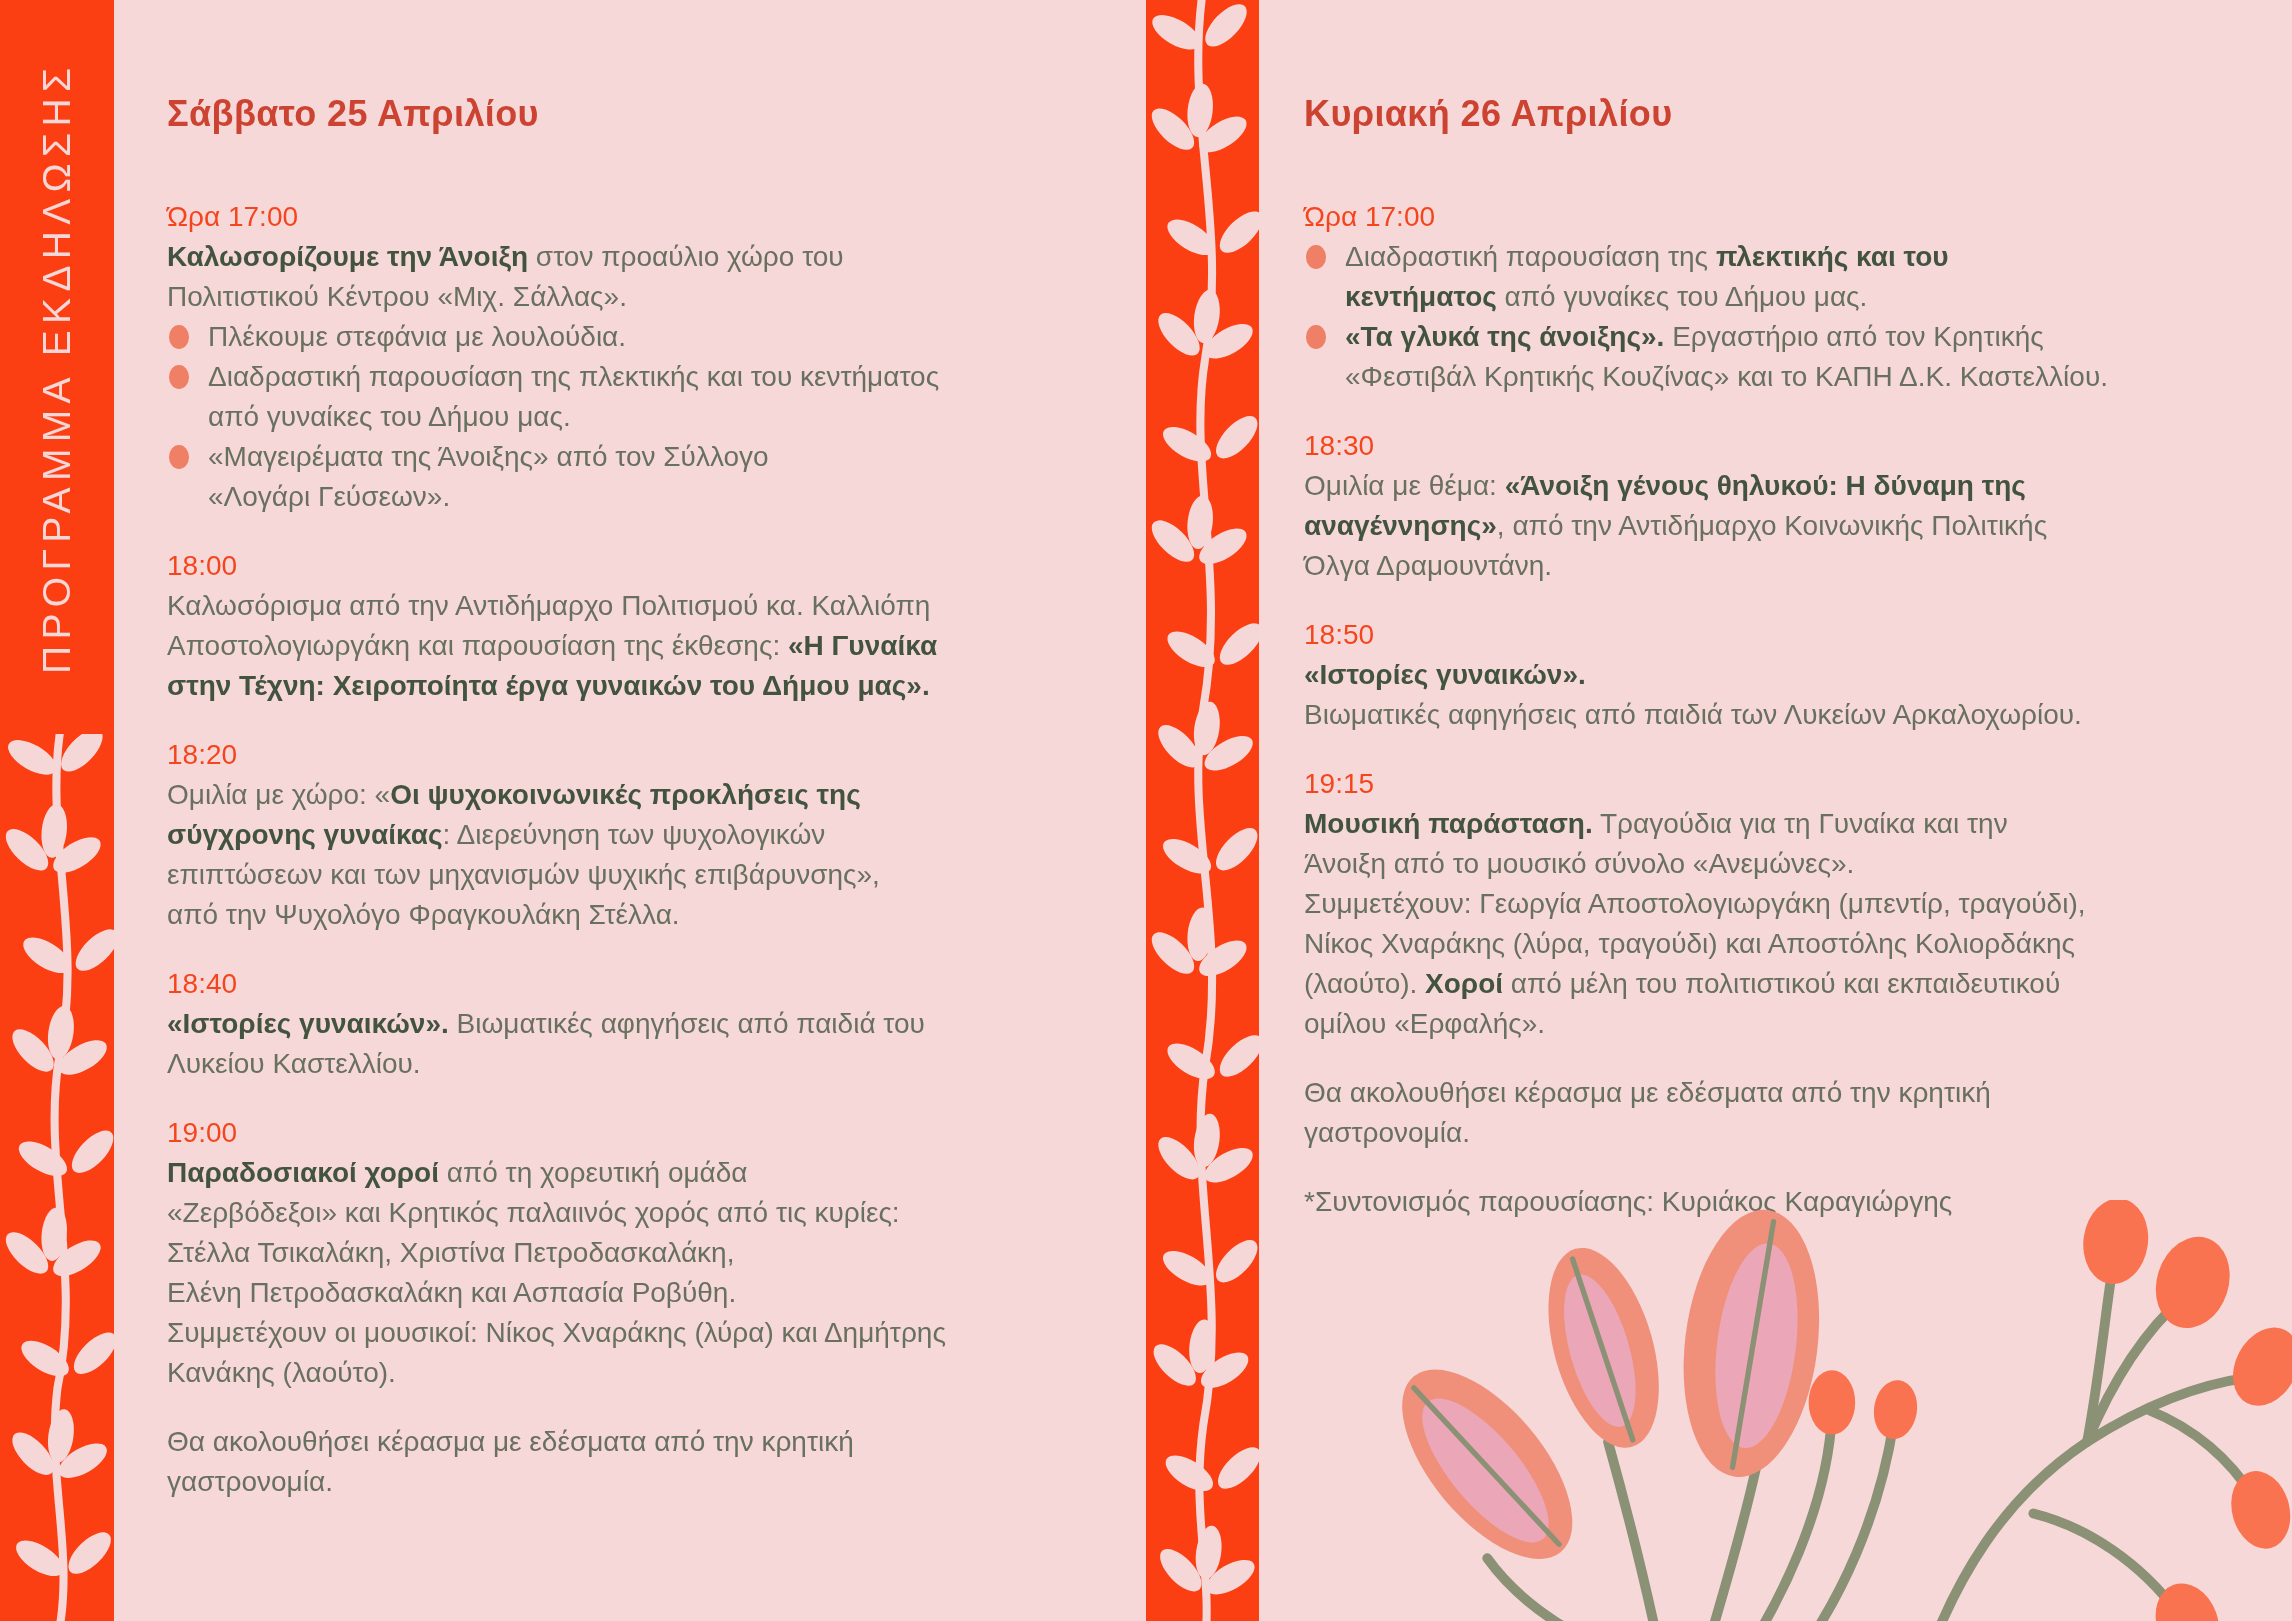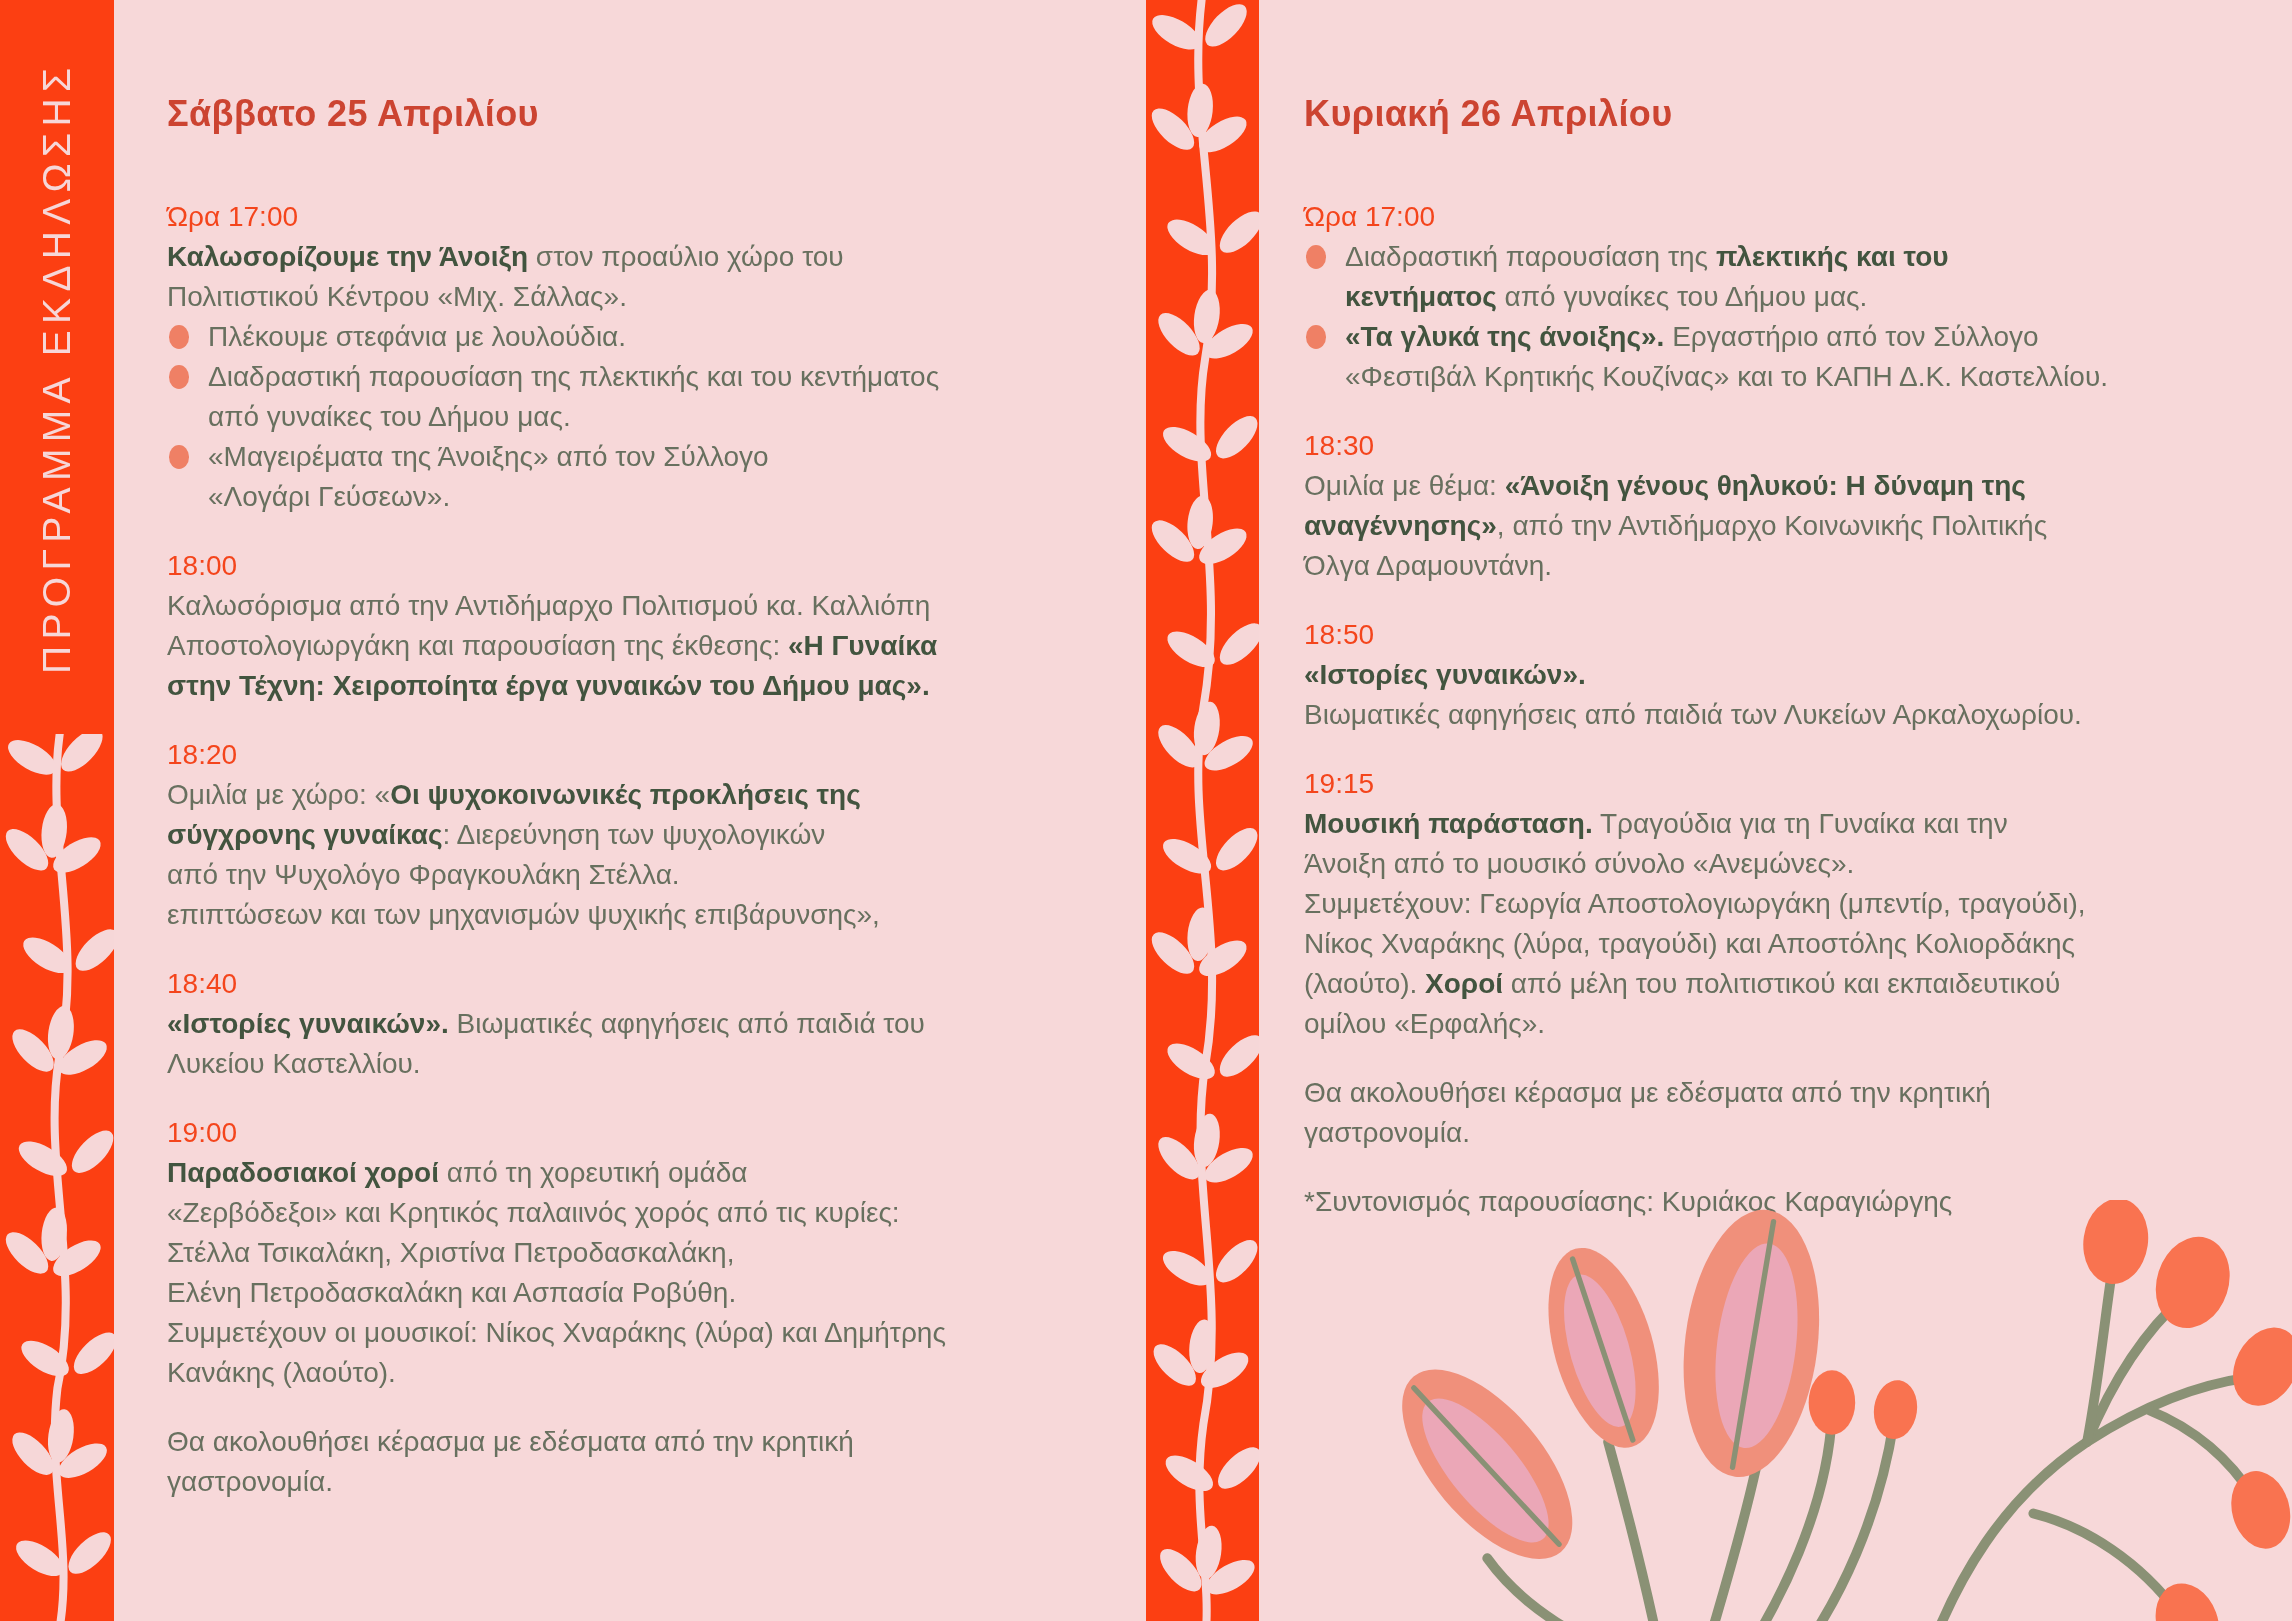--- a/index.html
+++ b/index.html
@@ -132,22 +132,22 @@
             <div class="line"><span>Καλωσόρισμα από την Αντιδήμαρχο Πολιτισμού κα. Καλλιόπη</span></div>
             <div class="line"><span>Αποστολογιωργάκη και παρουσίαση της έκθεσης: </span><span class="b">«Η Γυναίκα</span></div>
             <div class="line"><span class="b">στην Τέχνη: Χειροποίητα έργα γυναικών του Δήμου μας».</span></div>
           </div>
         </div>
         <div class="event" data-name="event-18-20">
           <div class="time" data-name="time-label">18:20</div>
           <div class="block" data-name="paragraph">
             <div class="line"><span>Ομιλία με χώρο: «</span><span class="b">Οι ψυχοκοινωνικές προκλήσεις της</span></div>
             <div class="line"><span class="b">σύγχρονης γυναίκας</span><span>: Διερεύνηση των ψυχολογικών</span></div>
+            <div class="line"><span>επιπτώσεων και των μηχανισμών ψυχικής επιβάρυνσης»,</span></div>
             <div class="line"><span>από την Ψυχολόγο Φραγκουλάκη Στέλλα.</span></div>
-            <div class="line"><span>επιπτώσεων και των μηχανισμών ψυχικής επιβάρυνσης»,</span></div>
           </div>
         </div>
         <div class="event" data-name="event-18-40">
           <div class="time" data-name="time-label">18:40</div>
           <div class="block" data-name="paragraph">
             <div class="line"><span class="b">«Ιστορίες γυναικών».</span><span> Βιωματικές αφηγήσεις από παιδιά του</span></div>
             <div class="line"><span>Λυκείου Καστελλίου.</span></div>
           </div>
         </div>
         <div class="event" data-name="event-19-00">
@@ -175,21 +175,21 @@
     <div class="events" data-name="sunday-events">
         <div class="event" data-name="event-ora-17-00">
           <div class="time" data-name="time-label">Ώρα 17:00</div>
           <div class="block bullet" data-name="bullet-item">
             <span class="dot" data-name="bullet-dot-icon"></span>
             <div class="line"><span>Διαδραστική παρουσίαση της </span><span class="b">πλεκτικής και του</span></div>
             <div class="line"><span class="b">κεντήματος</span><span> από γυναίκες του Δήμου μας.</span></div>
           </div>
           <div class="block bullet" data-name="bullet-item">
             <span class="dot" data-name="bullet-dot-icon"></span>
-            <div class="line"><span class="b">«Τα γλυκά της άνοιξης».</span><span> Εργαστήριο από τον Σύλλογο</span></div>
+            <div class="line"><span class="b">«Τα γλυκά της άνοιξης».</span><span> Εργαστήριο από τον Κρητικής</span></div>
             <div class="line"><span>«Φεστιβάλ Κρητικής Κουζίνας» και το ΚΑΠΗ Δ.Κ. Καστελλίου.</span></div>
           </div>
         </div>
         <div class="event" data-name="event-18-30">
           <div class="time" data-name="time-label">18:30</div>
           <div class="block" data-name="paragraph">
             <div class="line"><span>Ομιλία με θέμα: </span><span class="b">«Άνοιξη γένους θηλυκού: Η δύναμη της</span></div>
             <div class="line"><span class="b">αναγέννησης»</span><span>,  από την Αντιδήμαρχο Κοινωνικής Πολιτικής</span></div>
             <div class="line"><span>Όλγα Δραμουντάνη.</span></div>
           </div>

